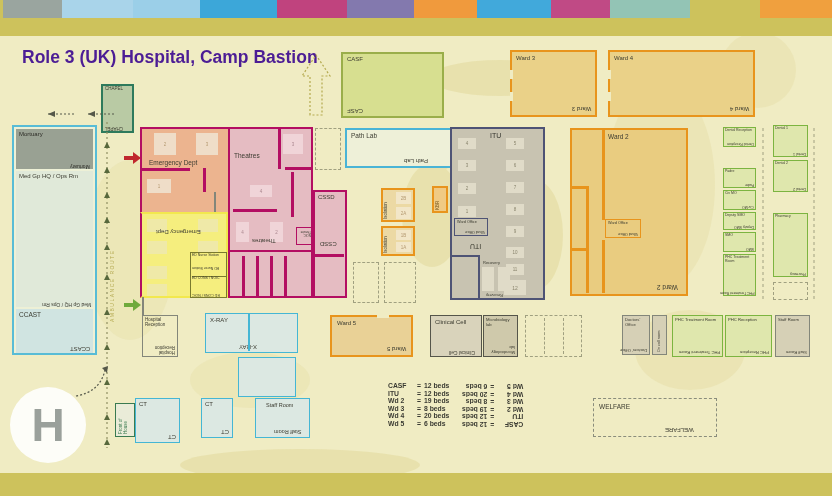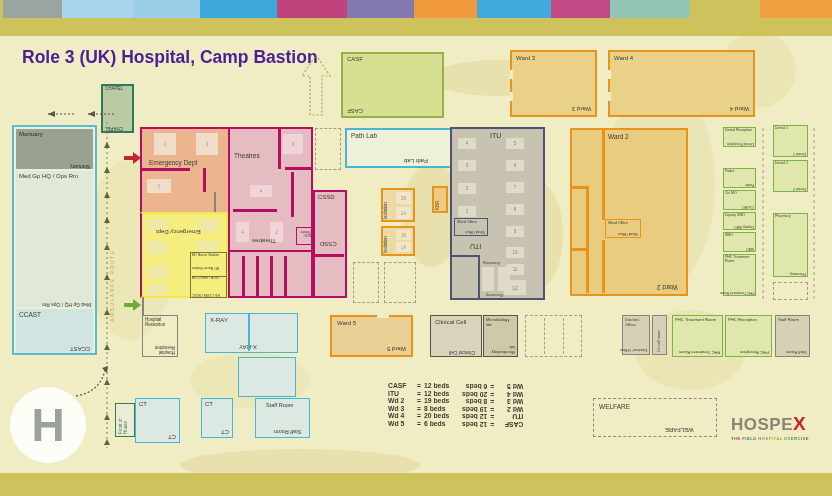--- a/index.html
+++ b/index.html
@@ -417,24 +417,20 @@
         <span class="k">Wd 5</span>
         <span class="e">=</span>
         <span>6 beds</span>
       </div>
   </div>
 
   <div id="heli">
     <span>H</span>
   </div>
 
-  <div id="hospex">
-    <span class="word">HOSPE</span><span class="x">X</span>
-    <div class="sub">THE FIELD HOSPITAL EXERCISE</div>
-  </div>
 
   <svg class="layer" width="832" height="496">
 
     <line x1="48" y1="114" x2="76" y2="114" stroke="#55584a" stroke-width="1.2" stroke-dasharray="2 2"></line>
     <path d="M48,114 l7,-3 v6 z" fill="#55584a"></path>
     <line x1="88" y1="114" x2="114" y2="114" stroke="#55584a" stroke-width="1.2" stroke-dasharray="2 2"></line>
     <path d="M88,114 l7,-3 v6 z" fill="#55584a"></path>
 
     <line x1="107" y1="122" x2="107" y2="448" stroke="#8f8f63" stroke-width="1.2" stroke-dasharray="2 3"></line>
     <g fill="#57683c">

